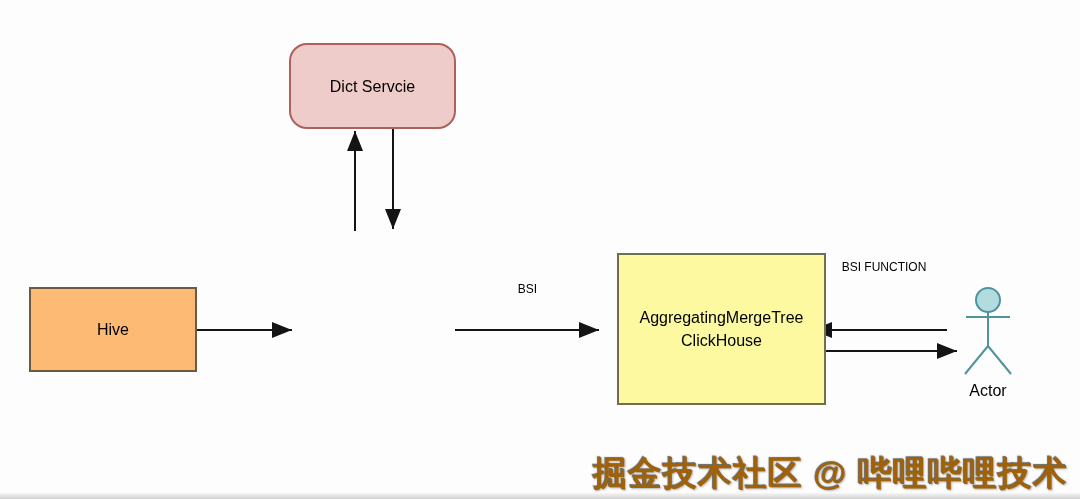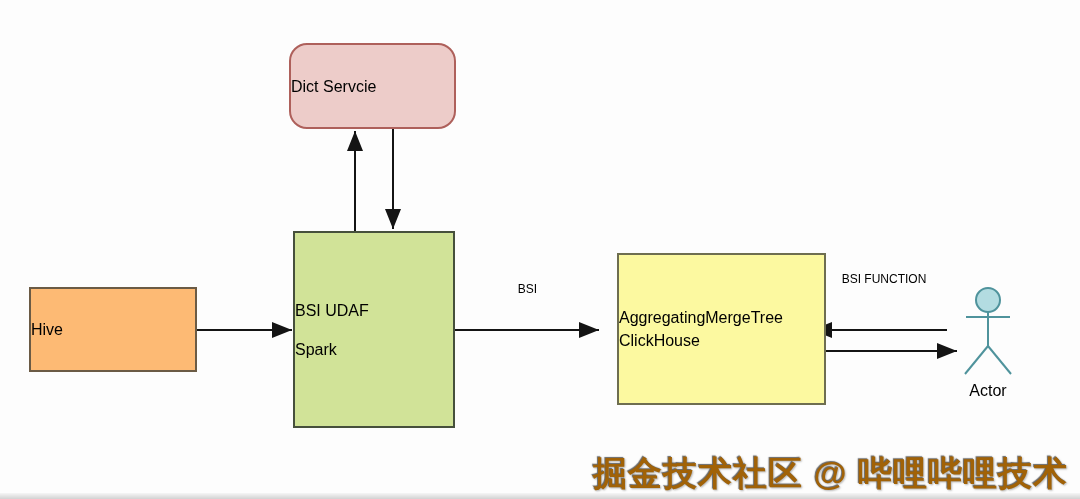--- a/index.html
+++ b/index.html
@@ -19,39 +19,39 @@
   }
   .conn { stroke-width: 2; fill: none; }
   .actor-part { stroke-width: 2; fill: none; }
 
   .node {
     position: absolute;
     box-sizing: border-box;
     border: 2px solid;
     display: flex;
     flex-direction: column;
-    align-items: flex-start;
+    align-items: center;
     justify-content: center;
     text-align: center;
     font-size: 16px;
     line-height: 19px;
   }
   .node-dict       { left: 289px; top: 43px;  width: 167px; height: 86px; border-radius: 18px; }
   .node-hive       { left: 29px;  top: 287px; width: 168px; height: 85px; }
   .node-spark      { left: 293px; top: 231px; width: 162px; height: 197px; gap: 20px; }
   .node-clickhouse { left: 617px; top: 253px; width: 209px; height: 152px; gap: 4px; }
 
   .edge-label {
     position: absolute;
     font-size: 12px;
     text-align: center;
     white-space: nowrap;
   }
   .label-bsi          { left: 455px; top: 282px; width: 145px; }
-  .label-bsi-function { left: 812px; top: 272px; width: 144px; }
+  .label-bsi-function { left: 812px; top: 260px; width: 144px; }
 
   .actor-label {
     position: absolute;
     left: 956px; top: 382px; width: 64px;
     text-align: center;
     font-size: 16px;
   }
 
   .watermark {
     position: absolute;
@@ -106,24 +106,20 @@
   </svg>
 
   <div class="node node-dict" style="background-color: rgb(237, 204, 201); border-color: rgb(174, 96, 91);">
     <span>Dict Servcie</span>
   </div>
 
   <div class="node node-hive" style="background-color: #fdba74; border-color: rgb(107, 91, 69);">
     <span>Hive</span>
   </div>
 
-  <div class="node node-spark" style="background-color: rgb(209, 227, 152); border-color: rgb(70, 80, 60);">
-    <span>BSI UDAF</span>
-    <span>Spark</span>
-  </div>
 
   <div class="node node-clickhouse" style="background-color: rgb(252, 249, 160); border-color: rgb(110, 110, 80);">
     <span>AggregatingMergeTree</span>
     <span>ClickHouse</span>
   </div>
 
   <div class="edge-label label-bsi">BSI</div>
 
   <div class="edge-label label-bsi-function">BSI FUNCTION</div>
 

